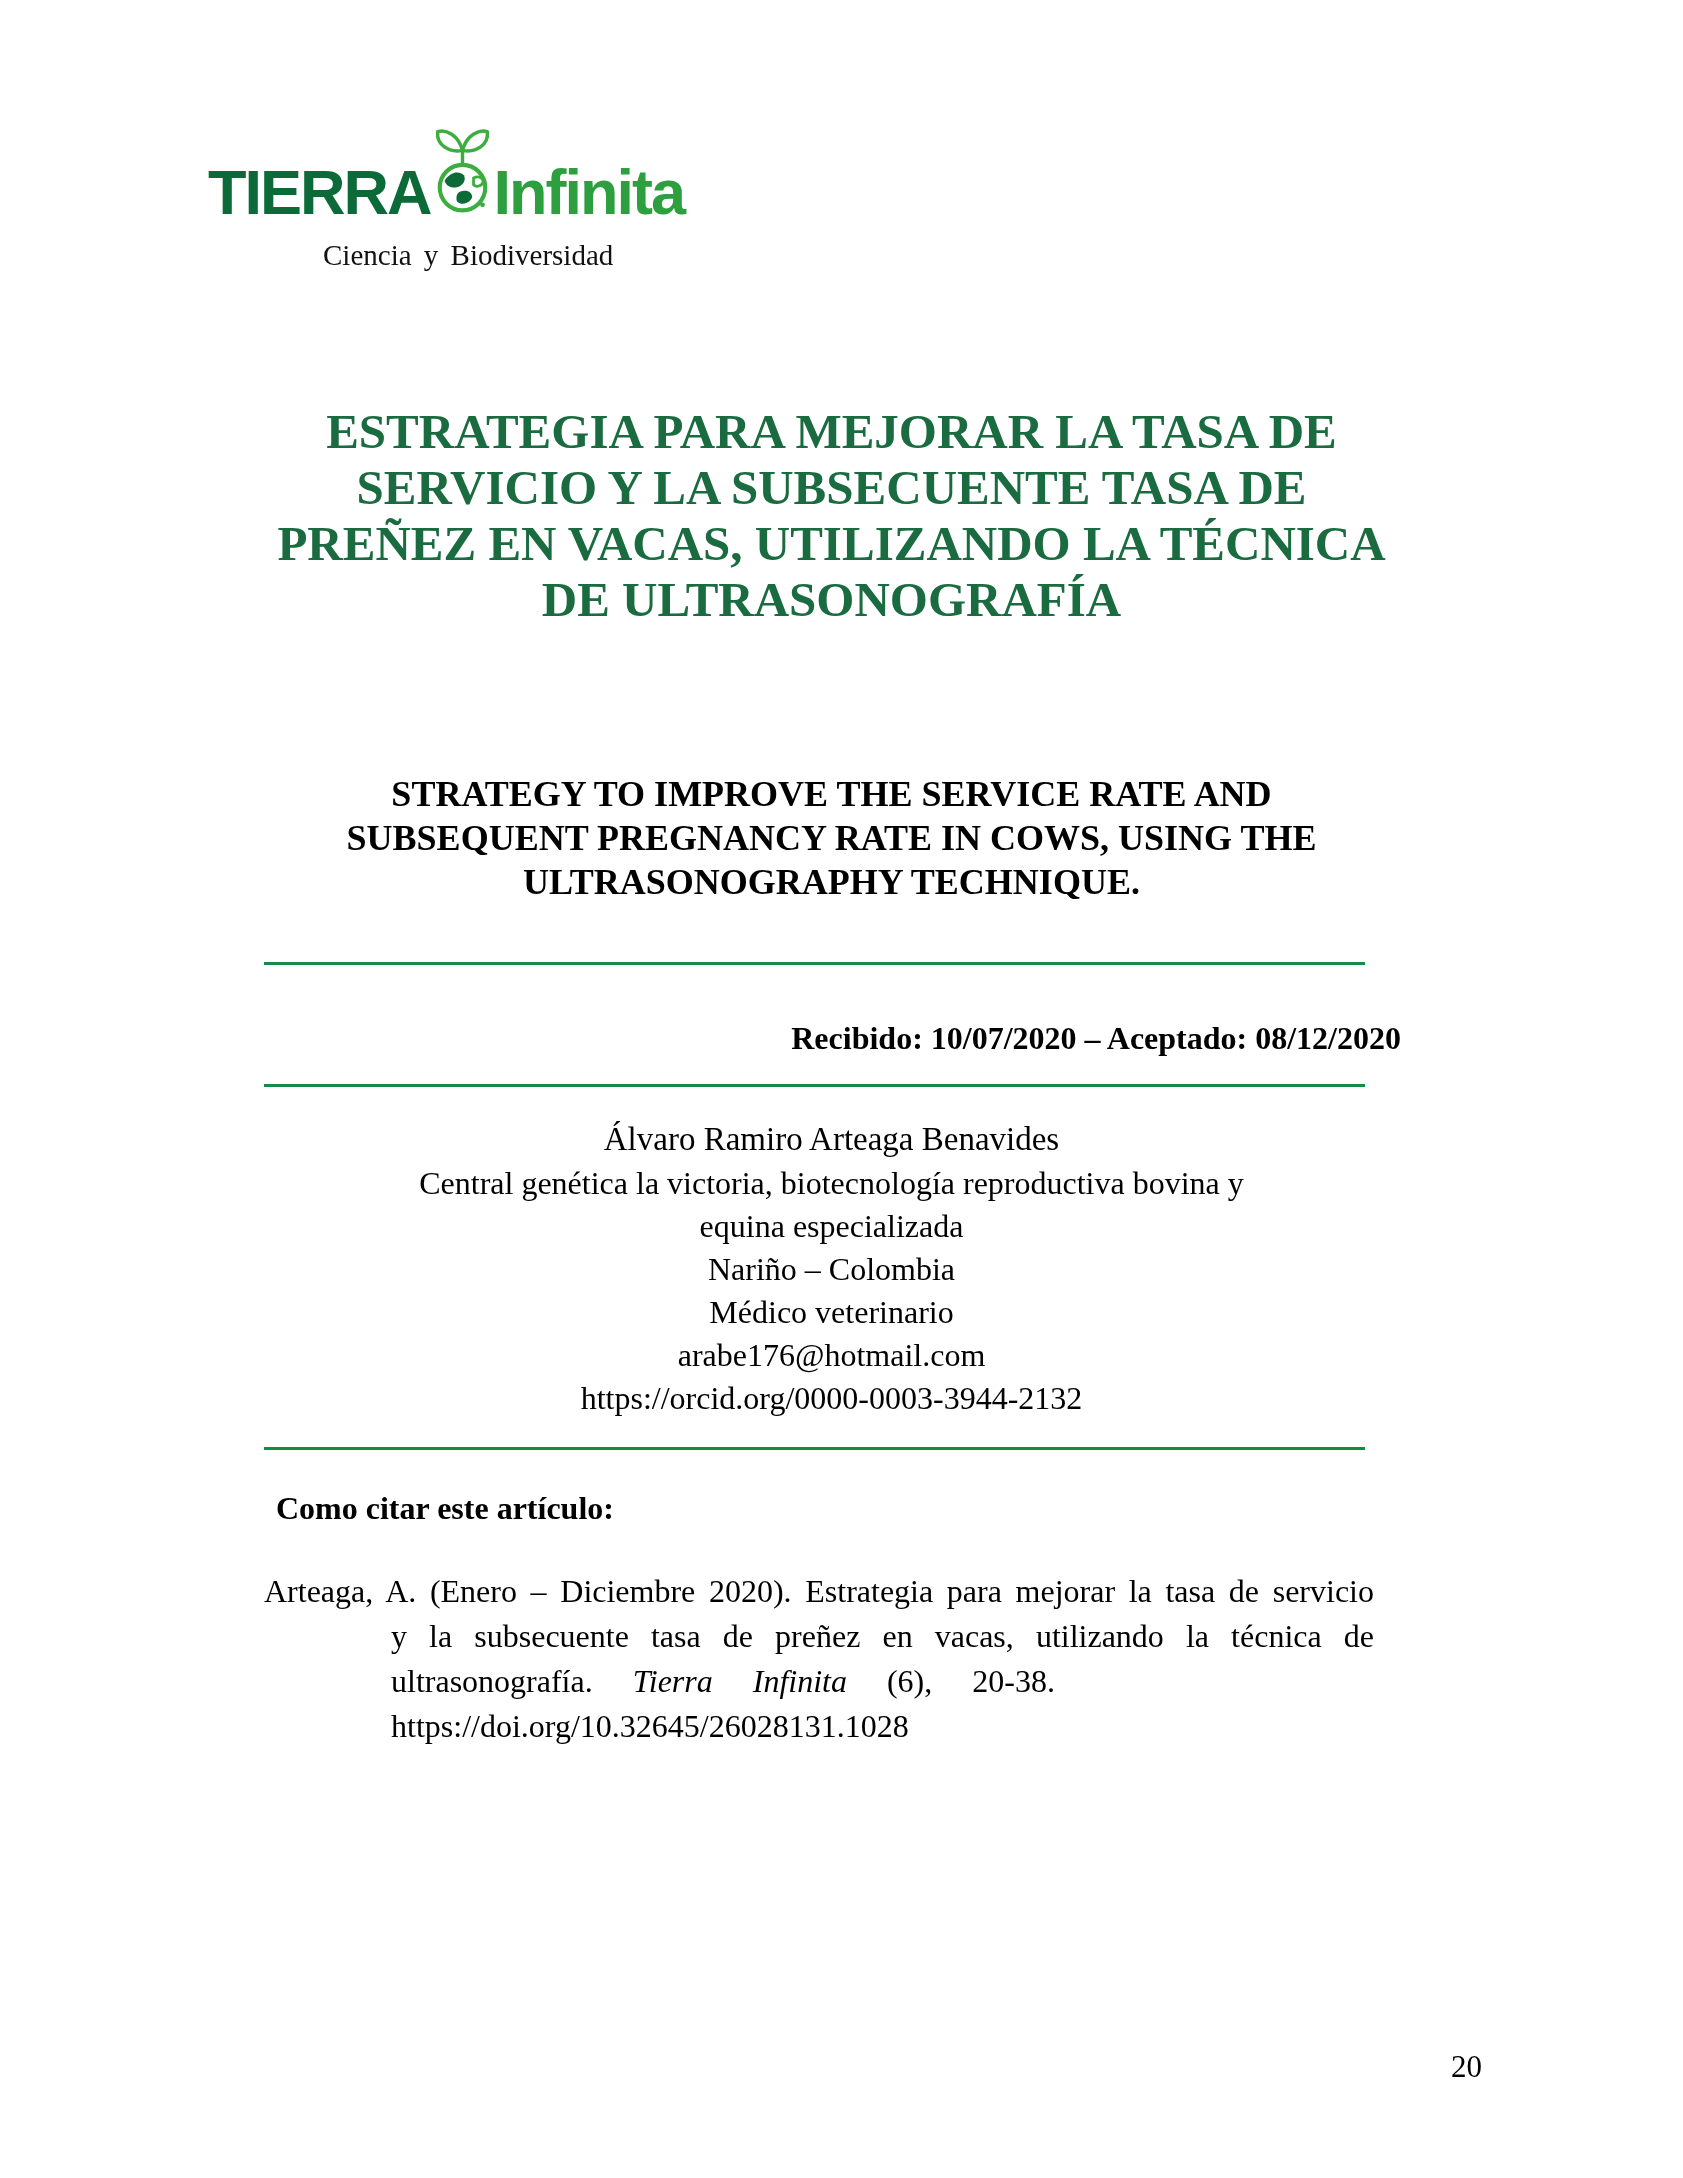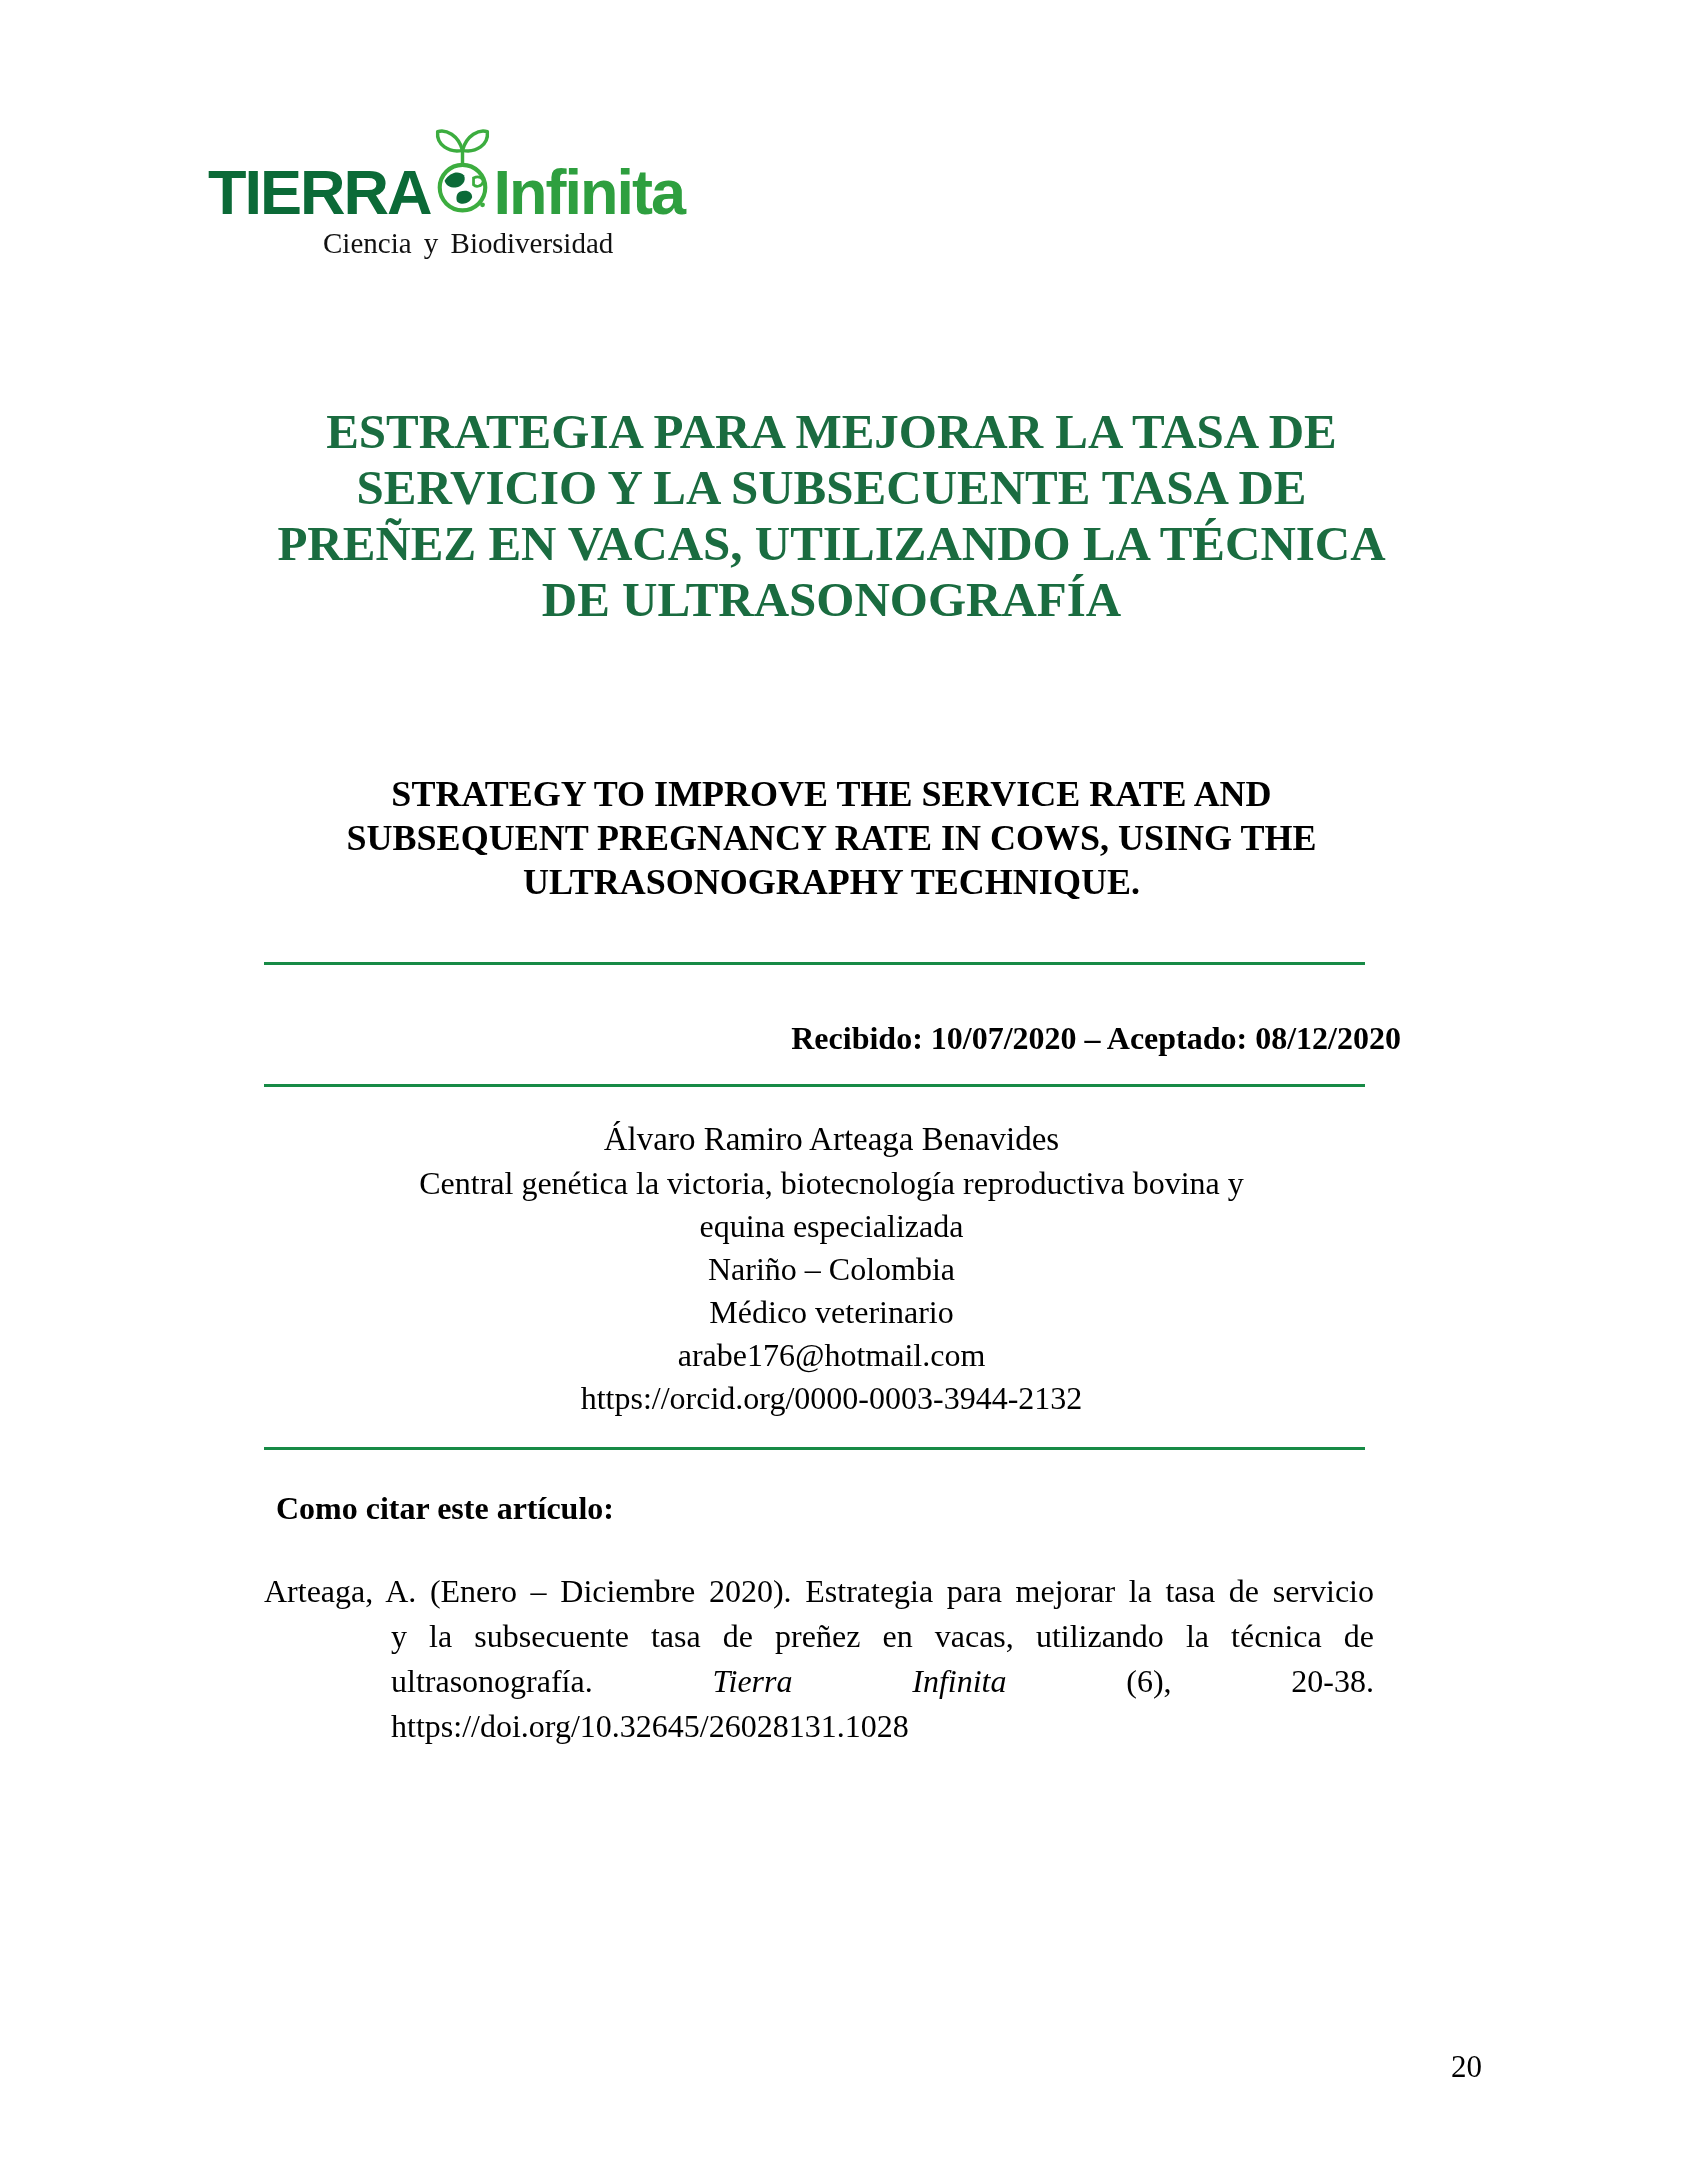--- a/index.html
+++ b/index.html
@@ -17,21 +17,21 @@
   .logo-row{display:flex;align-items:flex-end;}
   .brand{
     font-family:"Liberation Sans", sans-serif;
     font-weight:bold;font-size:63px;line-height:1;
     letter-spacing:-2px;
   }
   .brand-dark{color:#0B6A37;}
   .brand-light{color:#2E9F3F;}
   .globe-svg{width:69px;height:117px;margin:0 -3px;display:block;}
   .logo-tagline{
-    margin-top:3px;margin-left:115px;
+    margin-top:15px;margin-left:115px;
     font-family:"Liberation Serif", serif;
     font-size:29px;color:#111;word-spacing:5px;
   }
 
   
   .center-col{position:absolute;left:262px;width:1139px;text-align:center;}
 
   .title-es{top:404px;color:#1A6C40;font-weight:bold;font-size:49px;line-height:56px;}
   .title-en{top:772px;color:#000;font-weight:bold;font-size:36px;line-height:44px;}
 
@@ -50,21 +50,21 @@
     position:absolute;left:268px;top:1488px;
     font-weight:bold;font-size:32px;line-height:40px;margin-left:8px;
   }
   .cite-body{
     position:absolute;left:264px;top:1569px;width:1110px;
     font-size:32px;line-height:45px;
   }
   .cite-line{height:45px;}
   .jfy{text-align:justify;text-align-last:justify;}
   .hang{padding-left:127px;}
-  .cite-flex{display:flex;justify-content:space-between;gap:40px;}
+  .cite-flex{display:flex;gap:40px;}
   .it{font-style:italic;}
 
   .page-number{position:absolute;left:1451px;top:2049px;font-size:31px;}
 </style>
 </head>
 <body>
 
 <div class="page">
 
   <div class="logo">

